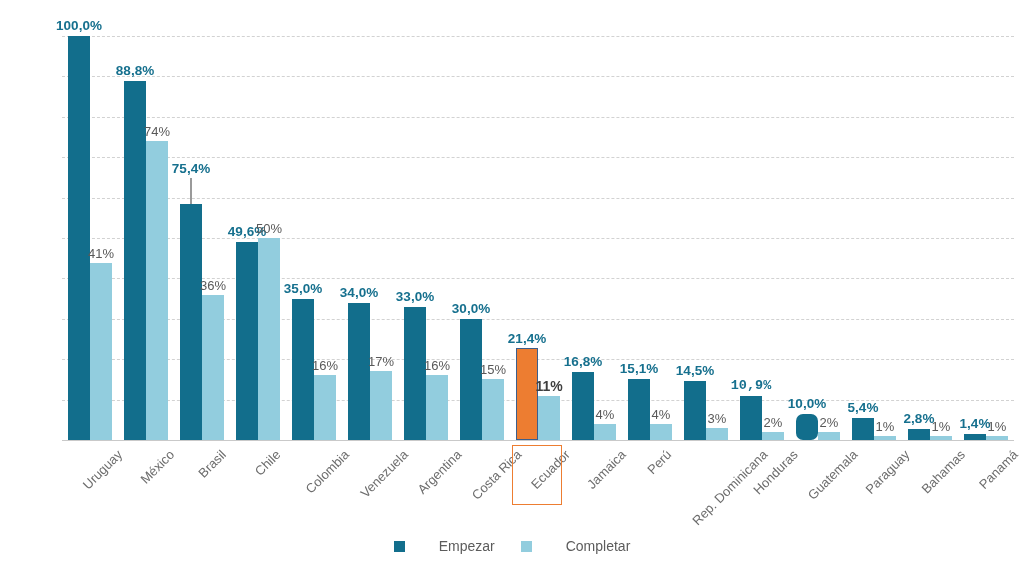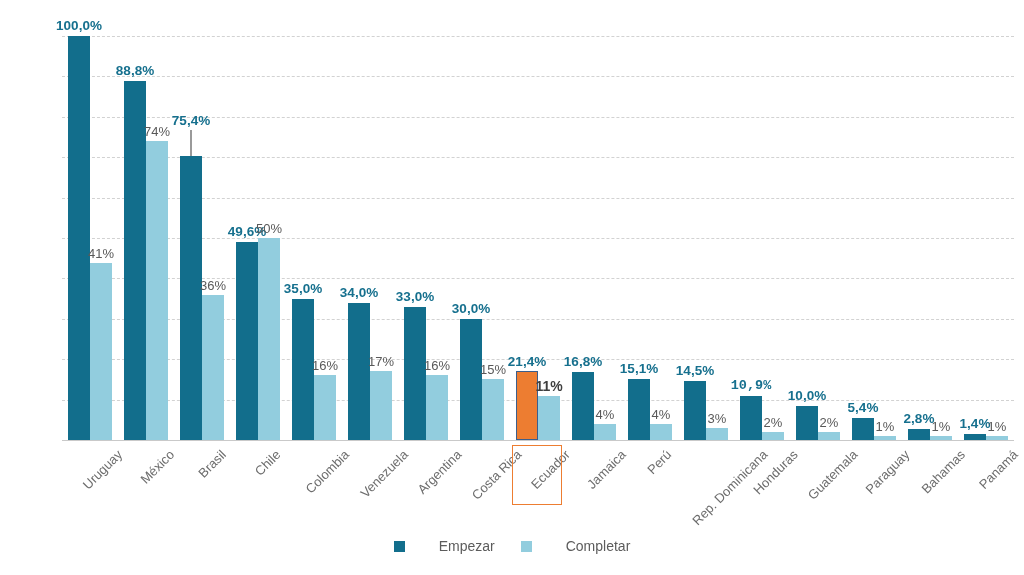--- a/index.html
+++ b/index.html
@@ -160,21 +160,21 @@
         </div>
         <div class="group">
           <div class="bar start" style="height: 358.752px;">
             <div class="lbl start-lbl">88,8%</div>
           </div>
           <div class="bar complete" style="height: 298.96px;">
             <div class="lbl complete-lbl">74%</div>
           </div>
         </div>
         <div class="group">
-          <div class="bar start" style="height: 284px;">
+          <div class="bar start" style="height: 236px;">
             <div class="leader" style="height: 26px;"></div>
             <div class="lbl start-lbl" style="margin-bottom: 28px;">75,4%</div>
           </div>
           <div class="bar complete" style="height: 145.44px;">
             <div class="lbl complete-lbl">36%</div>
           </div>
         </div>
         <div class="group">
           <div class="bar start" style="height: 198px;">
             <div class="lbl start-lbl">49,6%</div>
@@ -209,21 +209,21 @@
         </div>
         <div class="group">
           <div class="bar start" style="height: 121.2px;">
             <div class="lbl start-lbl">30,0%</div>
           </div>
           <div class="bar complete" style="height: 60.6px;">
             <div class="lbl complete-lbl">15%</div>
           </div>
         </div>
         <div class="group">
-          <div class="bar highlight" style="height: 69px;">
+          <div class="bar highlight" style="height: 92px;">
             <div class="lbl start-lbl">21,4%</div>
           </div>
           <div class="bar complete" style="height: 44.44px; padding-left: 16px;">
             <div class="lbl complete-lbl bold">11%</div>
           </div>
         </div>
         <div class="group">
           <div class="bar start" style="height: 67.872px;">
             <div class="lbl start-lbl">16,8%</div>
           </div>
@@ -249,21 +249,21 @@
         </div>
         <div class="group">
           <div class="bar start" style="height: 44.036px; font-family: Liberation Mono, monospace;">
             <div class="lbl start-lbl">10,9%</div>
           </div>
           <div class="bar complete" style="height: 8.08px;">
             <div class="lbl complete-lbl">2%</div>
           </div>
         </div>
         <div class="group">
-          <div class="bar start" style="height: 34px;">
+          <div class="bar start" style="height: 26px; border-radius: 7px;">
             <div class="lbl start-lbl">10,0%</div>
           </div>
           <div class="bar complete" style="height: 8.08px;">
             <div class="lbl complete-lbl">2%</div>
           </div>
         </div>
         <div class="group">
           <div class="bar start" style="height: 21.816px;">
             <div class="lbl start-lbl">5,4%</div>
           </div>

